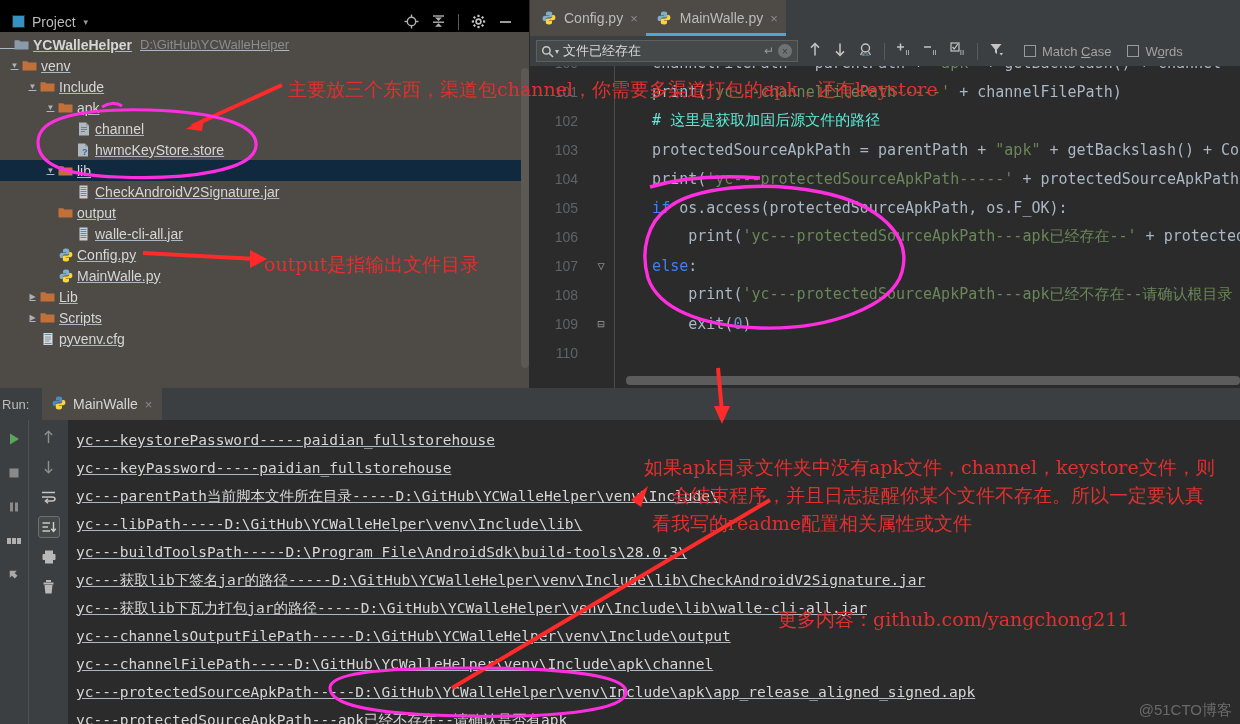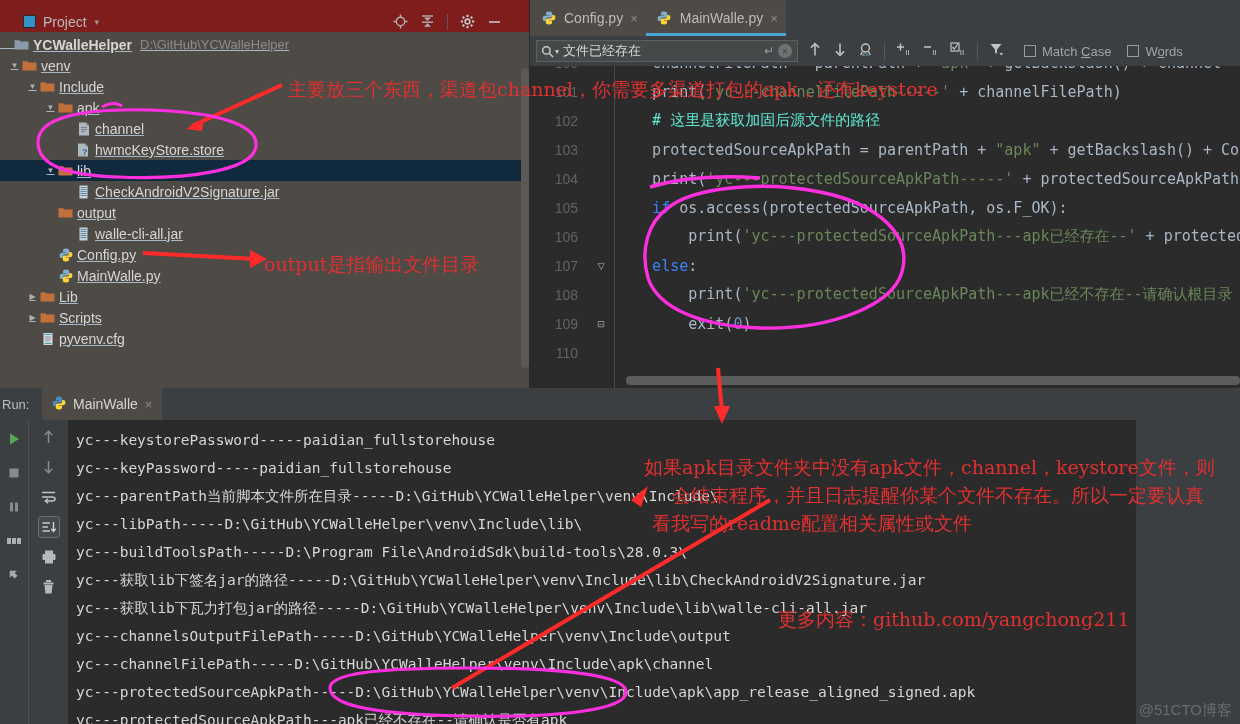--- a/index.html
+++ b/index.html
@@ -11,22 +11,22 @@
     position:relative;
   }
   #root { position:relative; width:1240px; height:724px; }
 
   
   .top-area { position:absolute; left:0; top:0; width:1240px; height:388px; }
 
   
   .proj-panel { position:absolute; left:0; top:0; width:530px; height:388px;
                 background:#4e4a45; border-right:1px solid #2b2b2b; }
-  .proj-header { height:44px; background:#7f1d1d; display:flex; align-items:center;
-                 padding:0 23px; border-bottom:1px solid #323232; }
+  .proj-header { height:44px; background:#000000; display:flex; align-items:center;
+                 padding:0 12px; border-bottom:1px solid #323232; }
   .proj-tag { width:13px; height:13px; background:#3592c4; margin-right:7px; flex:none;
               border:1px solid #2b2b2b; }
   .proj-title { font-size:14px; color:#bbbbbb; }
   .caret-sm { margin-left:8px; font-size:9px; color:#9a9a9a; }
   .hdr-icons { margin-left:auto; display:flex; align-items:center; gap:12px; padding-right:4px; }
   .hdr-icons svg { display:block; }
   .hdr-sep { width:1px; height:16px; background:#5a5a5a; }
 
   .tree { position:absolute; left:0; top:32px; right:0; bottom:0; padding-top:2px;
           background:#4e4a45; overflow:hidden;text-decoration:underline; }
@@ -85,28 +85,28 @@
   .k-def { color:#3b82f6; }
   .k-str { color:#6a8759; }
   .k-var { color:#a9b7c6; }
   .k-num { color:#6897bb; }
   .k-cm  { color:#5eead4; }
 
   .code-hsb { position:absolute; left:96px; right:0; bottom:3px; height:9px;
               background:#5c5c5c; border-radius:4px; }
 
   
-  .run-area { position:absolute; left:0; top:388px; width:1136px; height:336px; background:#4c1d95; }
+  .run-area { position:absolute; left:0; top:388px; width:1240px; height:336px; background:#4c1d95; }
   .run-tabbar { height:32px; display:flex; align-items:center; background:#3c3f41; }
   .run-label { font-size:13px; color:#bbbbbb; padding-left:2px; width:42px; }
   .run-tab { height:32px; display:flex; align-items:center; gap:7px; padding:0 10px;
              background:#4e4a45; font-size:14px; color:#d6d6d6; }
   .run-tab .x { color:#8a8a8a; font-size:13px; }
 
-  .run-body { position:absolute; left:0; top:32px; right:0; bottom:0; display:flex; }
+  .run-body { position:absolute; left:0; top:32px; right:0; bottom:0; display:flex;text-decoration:underline; }
   .run-gutter1 { width:28px; flex:none; background:#3c3f41; display:flex; flex-direction:column;
                  align-items:center; padding-top:8px; gap:12px; }
   .run-gutter2 { width:40px; flex:none; background:#3c3f41; display:flex; flex-direction:column;
                  align-items:center; padding-top:6px; gap:8px; border-left:1px solid #4e5254; }
   .gicon { width:22px; height:22px; display:flex; align-items:center; justify-content:center; }
   .gicon.boxed { border:1px solid #6b6f70; border-radius:3px; background:#46494a; }
 
   .console { flex:1; background:#2b2b2b; padding:6px 0 0 8px; overflow:hidden; position:relative; }
   .oline { height:28px; display:flex; align-items:center; font-family:"DejaVu Sans Mono", monospace;
            font-size:14.5px; color:#d6d6d6; white-space:pre; }

